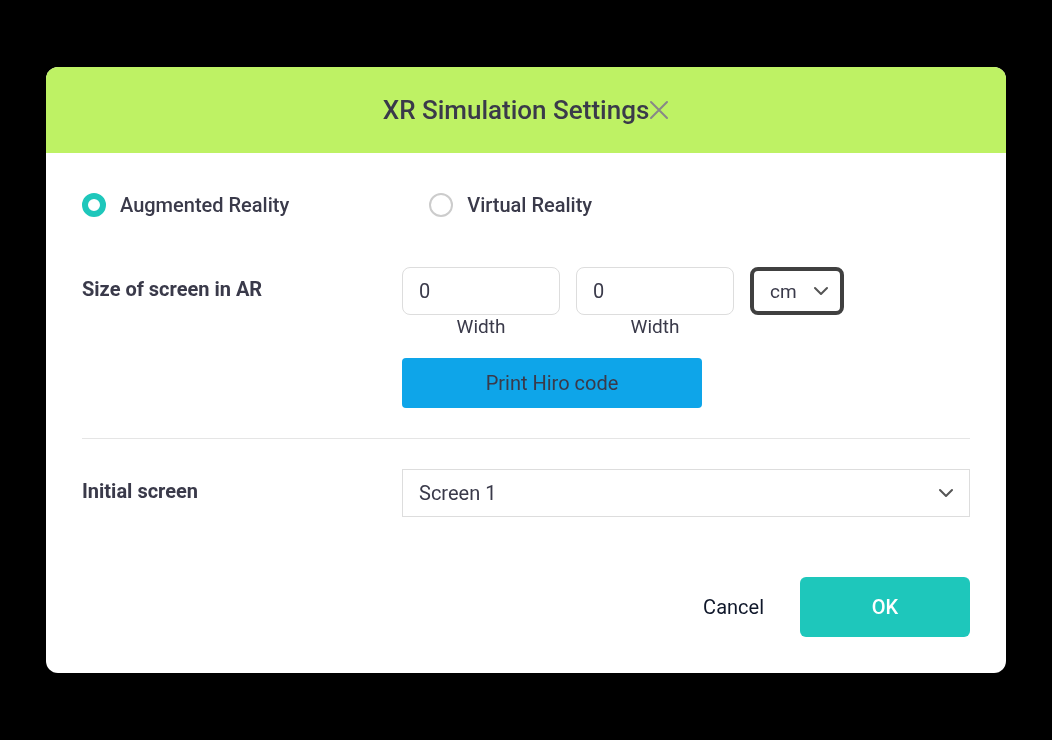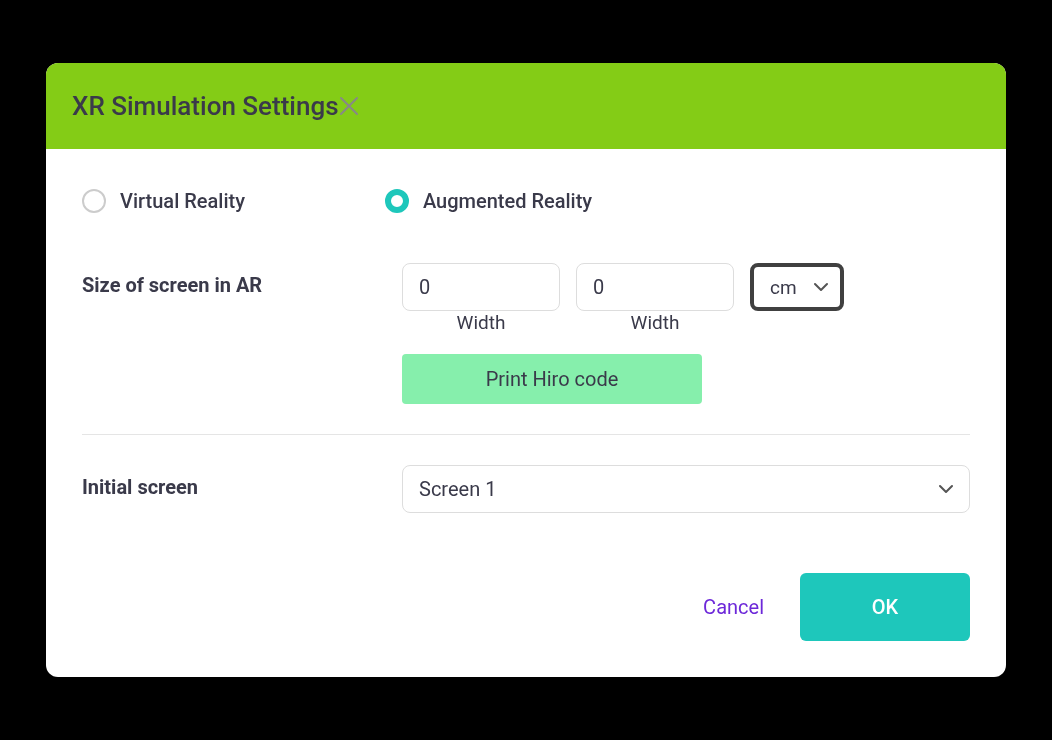--- a/index.html
+++ b/index.html
@@ -17,25 +17,25 @@
       justify-content: center;
     }
     .dialog {
       width: 960px;
       background: #fff;
       border-radius: 12px;
       box-shadow: 0 10px 40px rgba(0,0,0,0.3);
       overflow: hidden;
     }
     .dialog-header {
-      background: #84cc16;
+      background: #bef264;
       padding: 28px 26px;
       display: flex;
       align-items: center;
-      justify-content: flex-start;
+      justify-content: center;
     }
     .dialog-title {
       font-size: 26px;
       font-weight: 500;
       color: #3a3a4a;
     }
     .close-icon {
       cursor: pointer;
       color: #888;
       display: flex;
@@ -122,61 +122,61 @@
       color: #3a3a4a;
       display: flex;
       align-items: center;
       justify-content: space-between;
       cursor: pointer;
     }
     .print-button {
       margin-top: 20px;
       width: 300px;
       height: 50px;
-      background: #86efac;
+      background: #0ea5e9;
       border: none;
       border-radius: 4px;
       font-size: 20px;
       color: #3a3a4a;
       cursor: pointer;
     }
     .divider {
       height: 1px;
       background: #e5e5e5;
       margin: 30px 0;
     }
     .select-box {
       width: 100%;
       height: 48px;
       border: 1px solid #ddd;
-      border-radius: 8px;
+      border-radius: 0;
       padding: 0 16px;
       font-size: 20px;
       color: #3a3a4a;
       display: flex;
       align-items: center;
       justify-content: space-between;
       cursor: pointer;
     }
     .dialog-footer {
       padding: 30px 36px 36px 36px;
       display: flex;
       justify-content: flex-end;
       align-items: center;
       gap: 36px;
     }
     .cancel-link {
       font-size: 20px;
-      color: #6d28d9;
+      color: #0f172a;
       cursor: pointer;
       margin-left: 32px;
     }
     .ok-button {
       width: 170px;
-      height: 68px;
+      height: 60px;
       background: #1ec7bb;
       border: none;
       border-radius: 6px;
       color: #fff;
       font-size: 20px;
       font-weight: 500;
       cursor: pointer;
     }
     .chevron-down {
       display: inline-flex;
@@ -192,26 +192,26 @@
       <svg width="20" height="20" viewBox="0 0 20 20">
           <path d="M2 2 L18 18 M18 2 L2 18" stroke="#888" stroke-width="2" stroke-linecap="round"></path>
         </svg>
     </div>
   </div>
 
   <div class="dialog-body">
 
     <div class="radio-row">
       <div class="radio-item">
+        <div class="radio-circle selected"></div>
+        <span class="radio-label">Augmented Reality</span>
+      </div>
+      <div class="radio-item">
         <div class="radio-circle"></div>
         <span class="radio-label">Virtual Reality</span>
-      </div>
-      <div class="radio-item">
-        <div class="radio-circle selected"></div>
-        <span class="radio-label">Augmented Reality</span>
       </div>
     </div>
 
     <div class="form-row">
       <div class="form-label-col">Size of screen in AR</div>
       <div class="form-control-col">
         <div class="size-inputs">
           <div class="input-group">
             <input class="text-input" value="0" style="">
             <span class="input-sublabel">Width</span>

